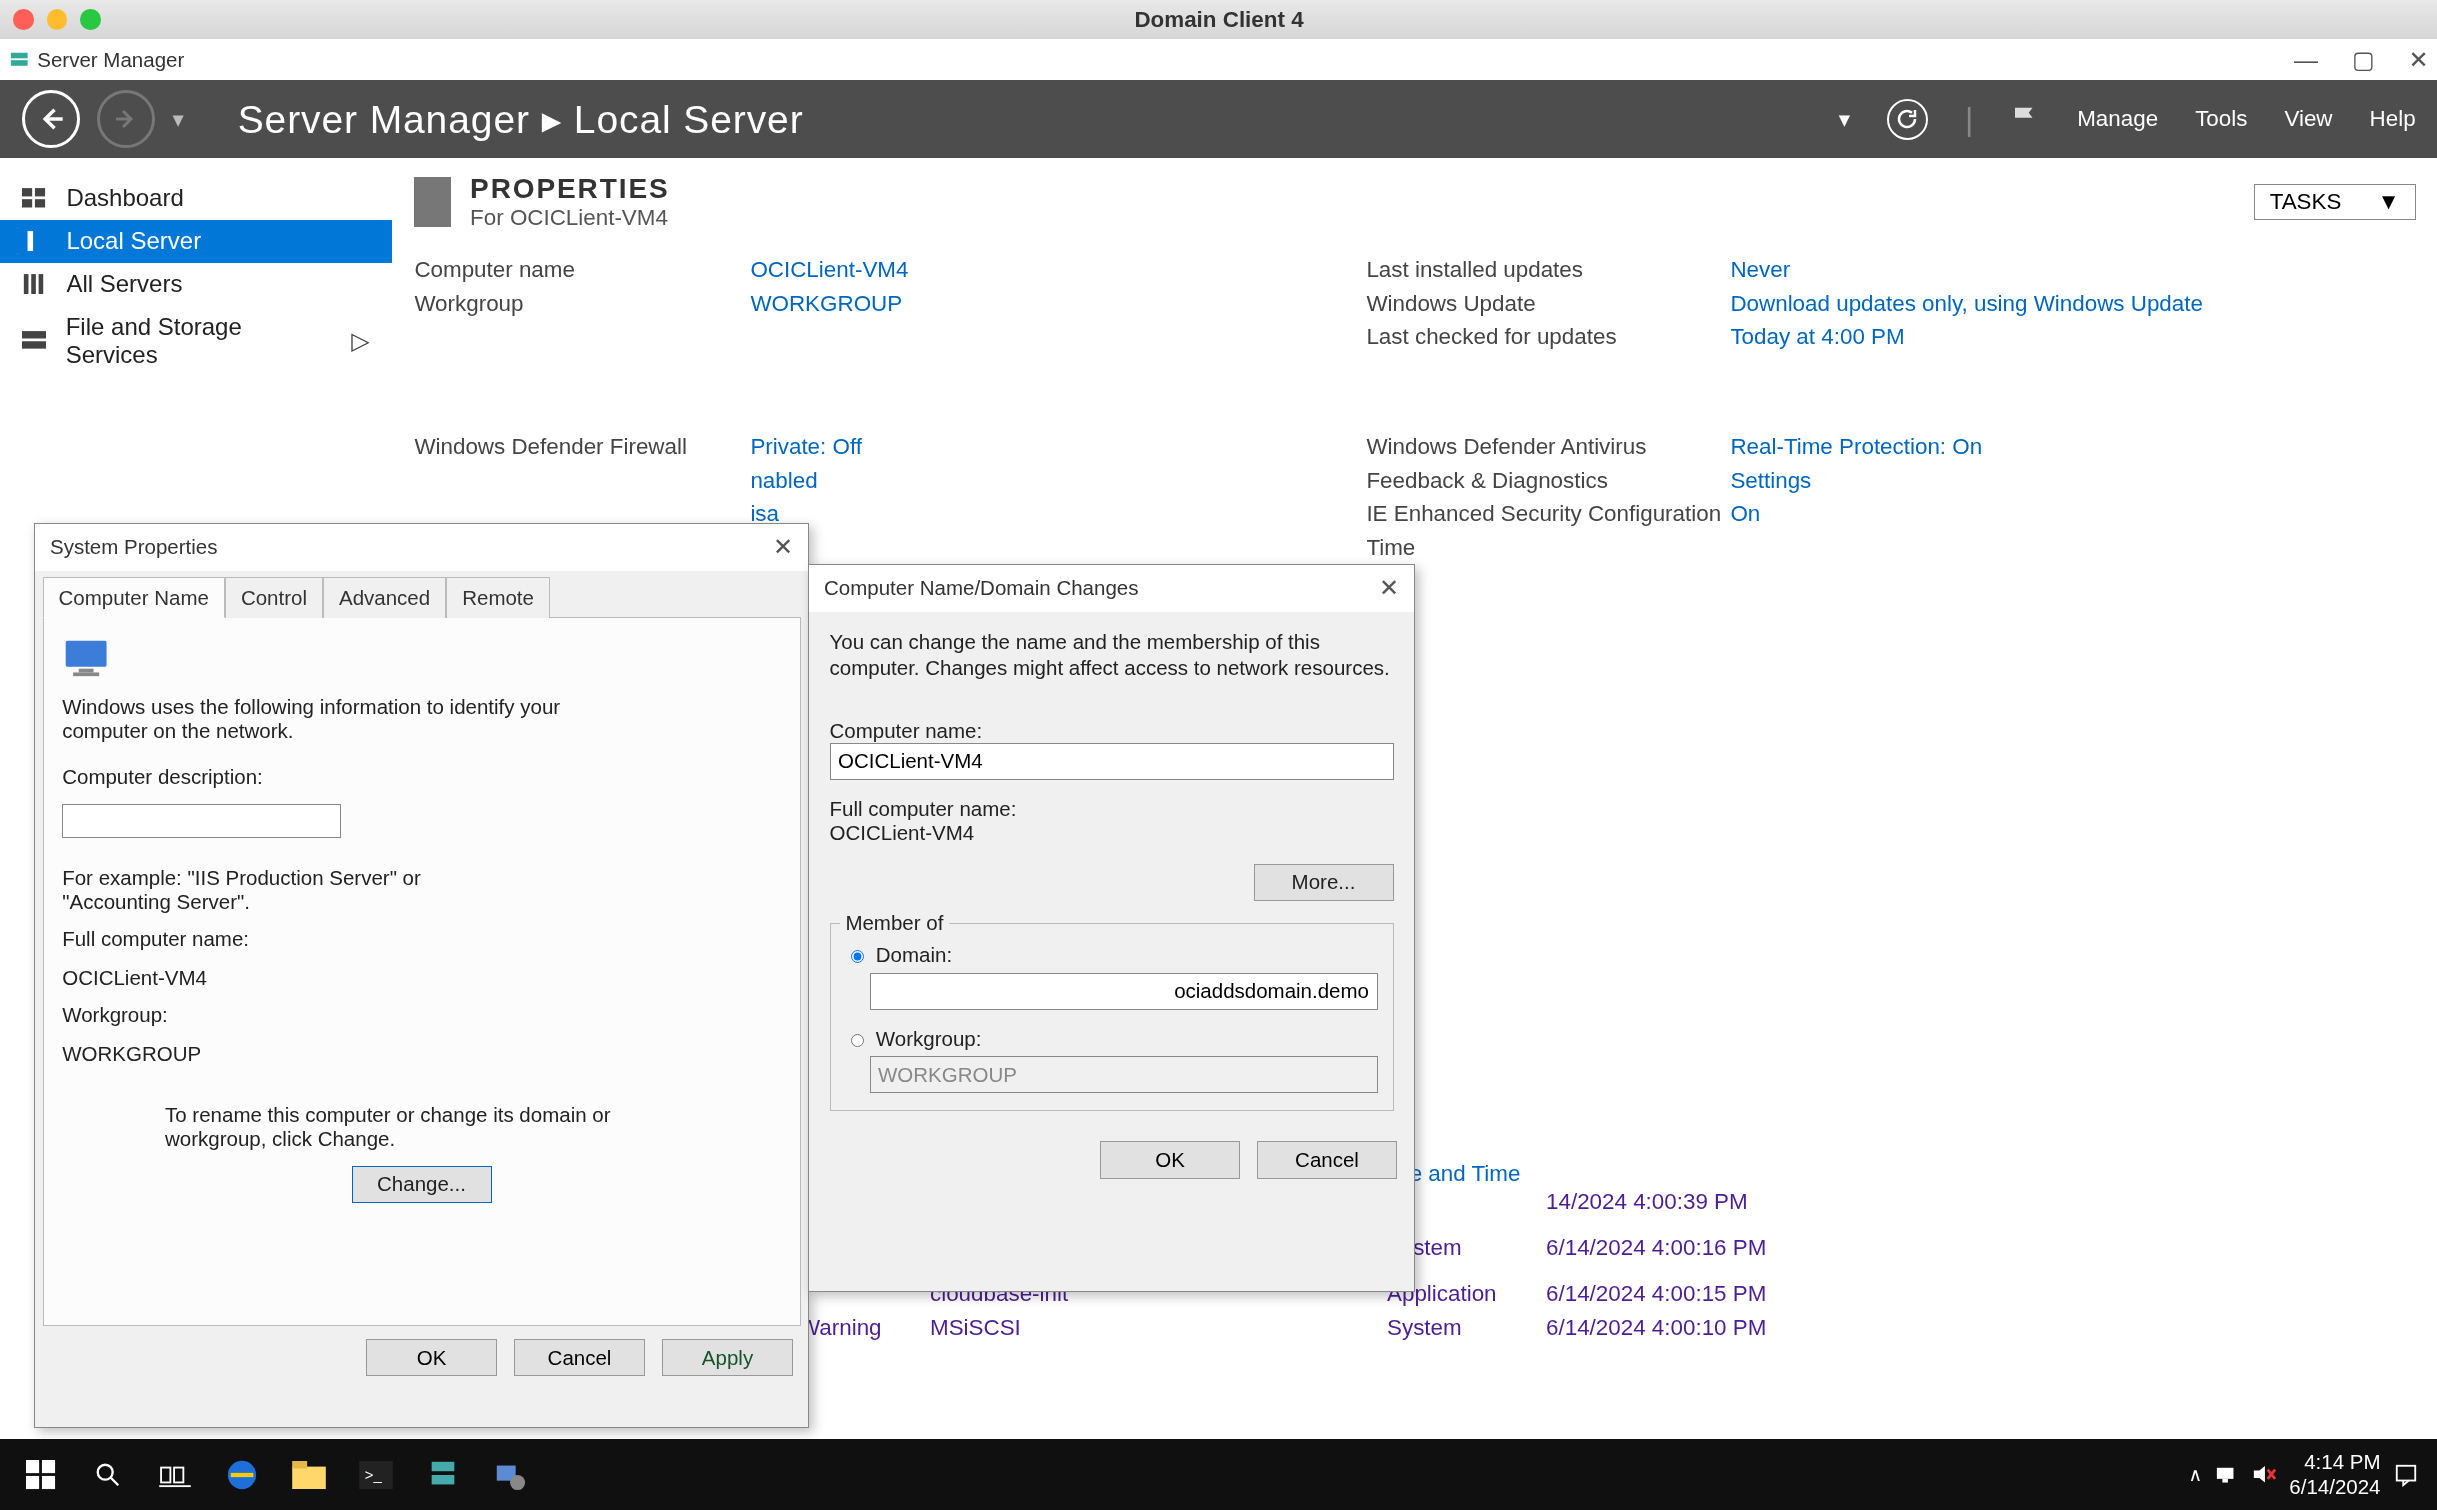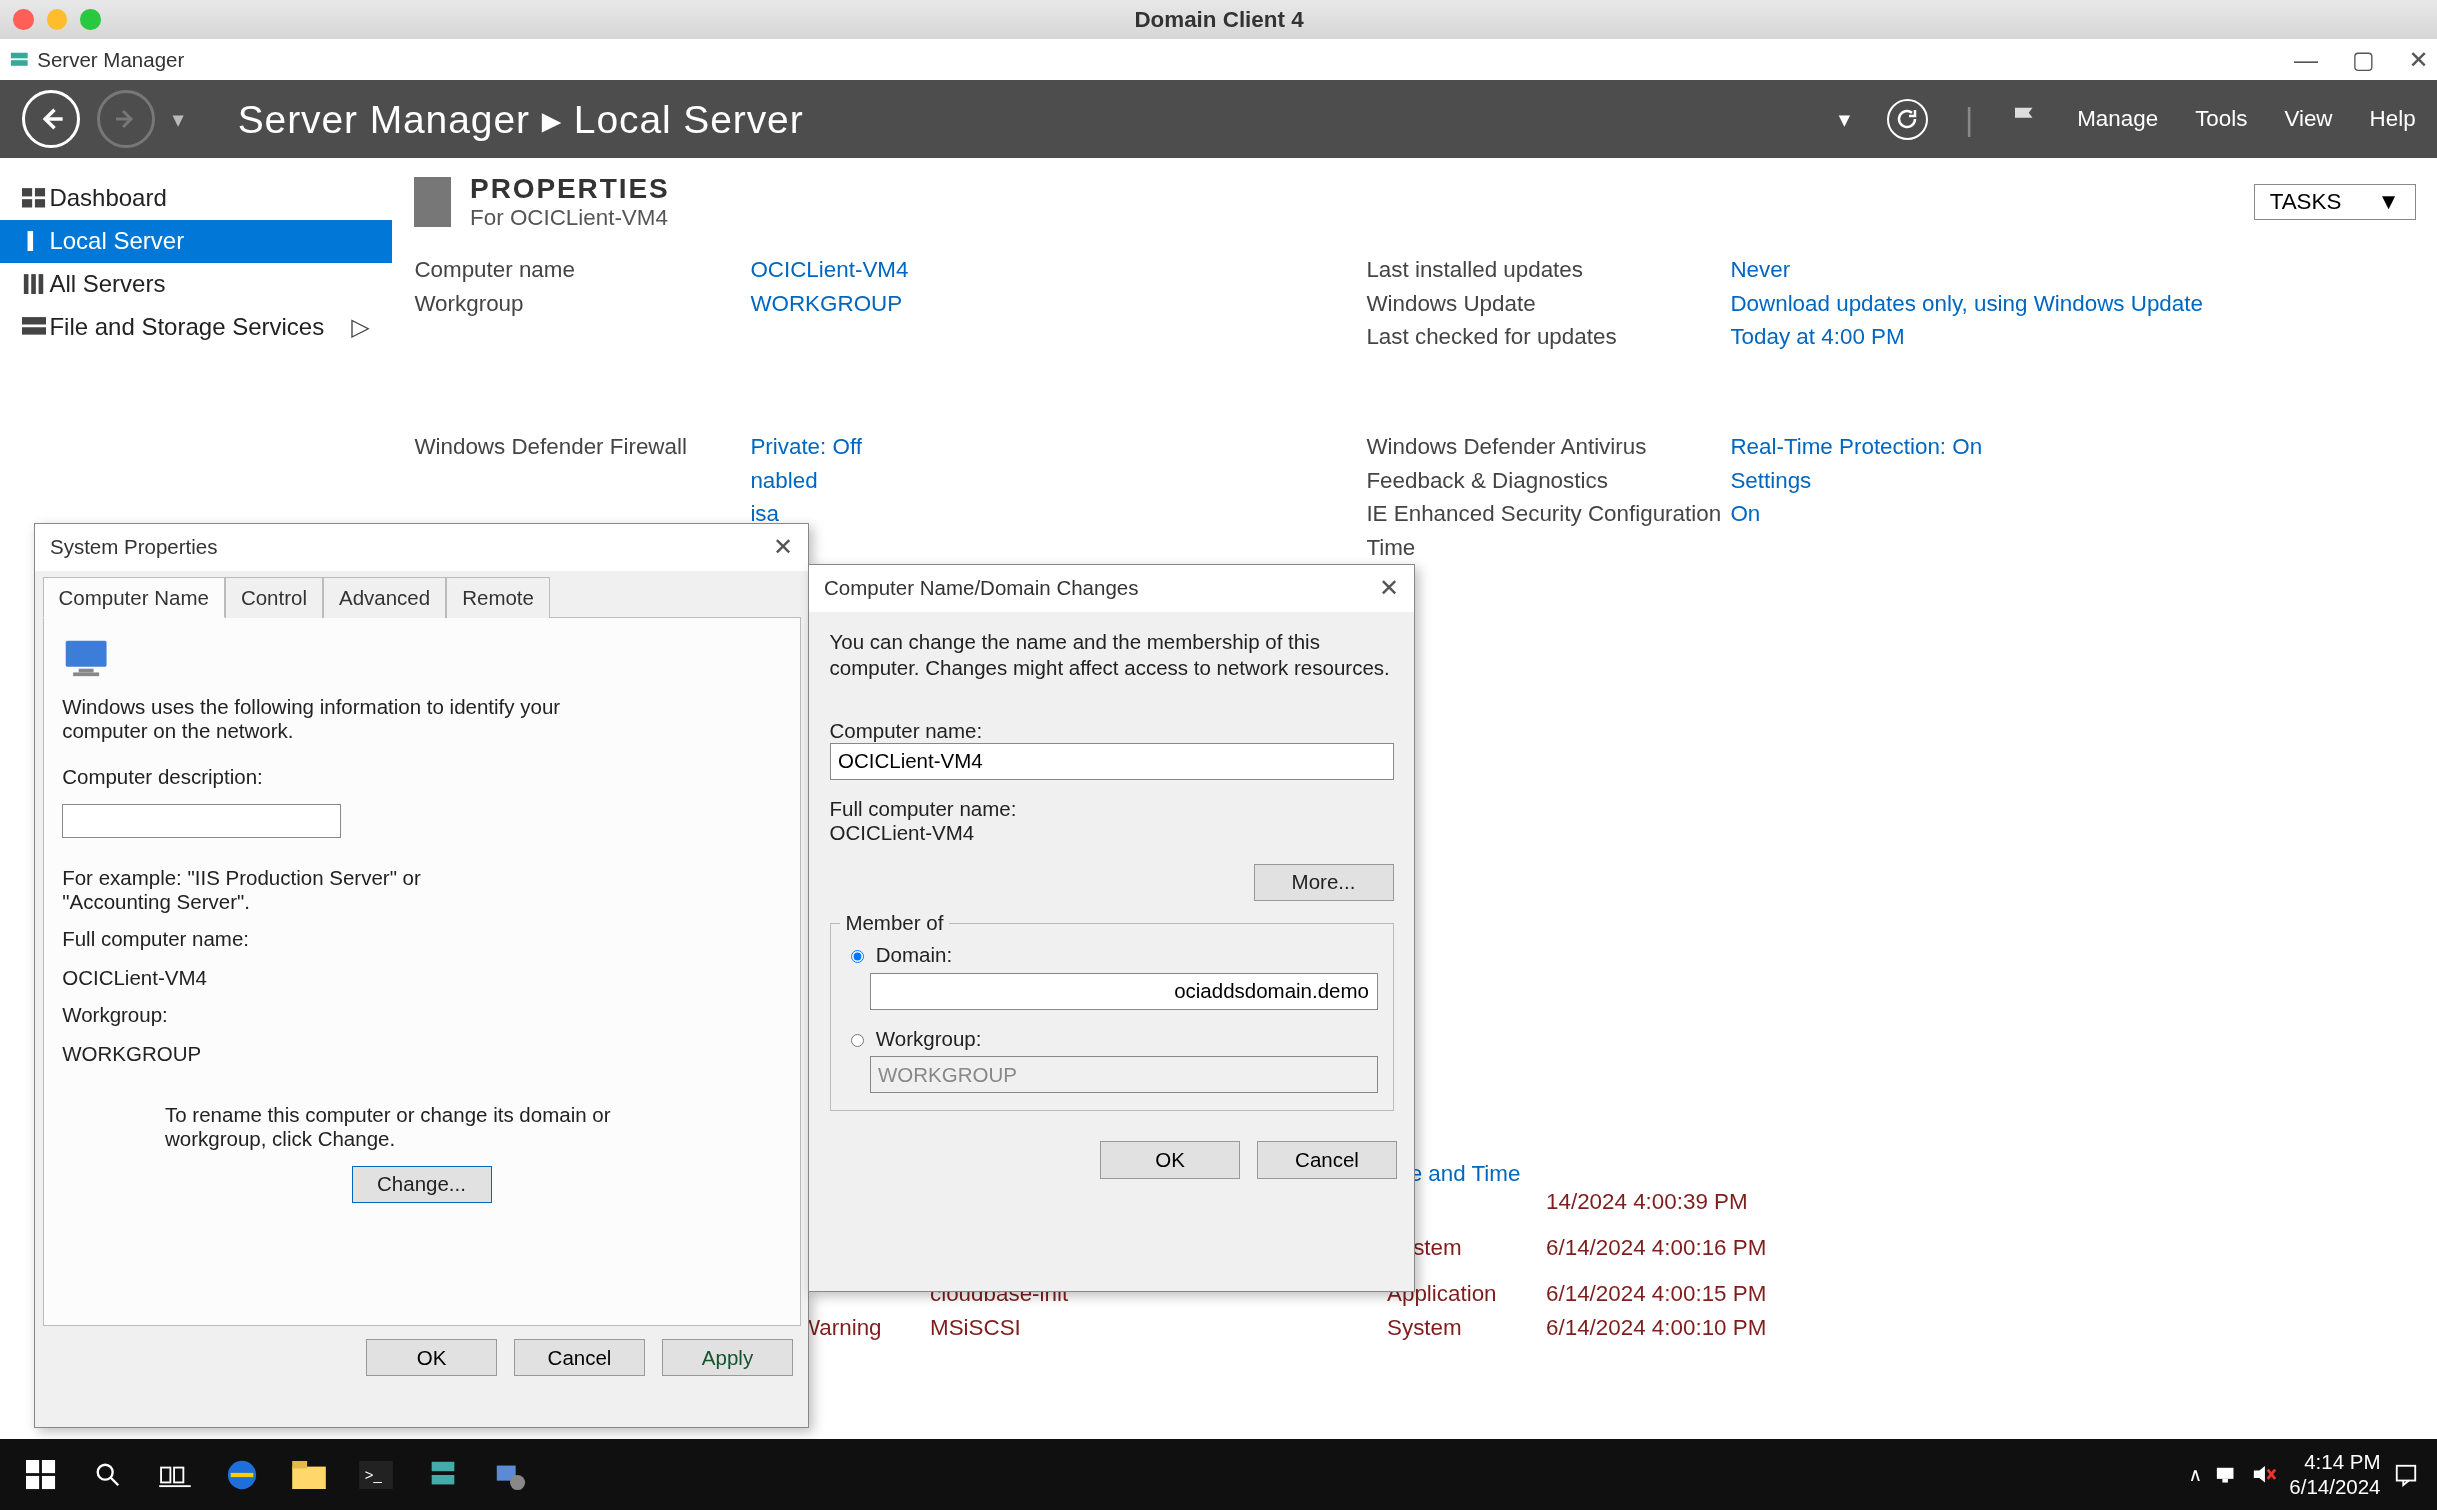--- a/index.html
+++ b/index.html
@@ -22,21 +22,21 @@
   .sm-left { display: flex; align-items: center; gap: 17px; }
   .nav-circle { width: 58px; height: 58px; border: 3.7px solid #aaa; border-radius: 50%; display: flex; align-items: center; justify-content: center; color: #aaa; font-size: 28px; }
   .nav-circle.active { border-color: #fff; color: #fff; }
   .sm-breadcrumb { font-size: 39px; font-weight: 300; letter-spacing: 0.9px; }
   .sm-right { display: flex; align-items: center; gap: 37px; font-size: 22.4px; }
   .sm-icon-circle { width: 41px; height: 41px; border: 2.8px solid #fff; border-radius: 50%; display:flex; align-items:center; justify-content:center; }
 
   
   .sm-body { display: flex; height: calc(100% - 159px); background: #fff; }
   .sidebar { width: 392px; background: #fff; padding-top: 18.7px; }
-  .side-item { display: flex; align-items: center; gap: 1px; padding: 7.5px 22.4px; font-size: 24px; color: #222; cursor: pointer; }
+  .side-item { display: flex; align-items: center; gap: 18px; padding: 7.5px 22.4px; font-size: 24px; color: #222; cursor: pointer; }
   .side-item.sel { background: #0178d7; color: #fff; }
   .side-icon { width: 26px; height: 20.5px; display: inline-block; }
   .side-chev { margin-left: auto; color: #444; }
 
   .content { flex: 1; padding: 15px 22.4px; overflow: hidden; position: relative; }
   .prop-header { display: flex; align-items: center; gap: 18.7px; }
   .srv-icon { width: 37px; height: 50px; background: #777; }
   .prop-title { font-size: 28px; font-weight: 600; color: #333; letter-spacing: 1.9px; }
   .prop-sub { font-size: 22.4px; color: #555; }
   .tasks-btn { margin-left: auto; border: 0.9px solid #888; padding: 3.7px 15px; font-size: 22.4px; display: flex; align-items: center; gap: 36px; }
@@ -66,21 +66,21 @@
   .txtbox { width: 100%; border:0.9px solid #888; background:#fff; padding:5.6px 7.5px; font-size:20.5px; }
   .group { border:0.9px solid #bbb; padding:13px 15px 17px; margin-top:22.4px; position:relative; }
   .group-title{ position:absolute; top:-13px; left:9.3px; background:#f0f0f0; padding:0 5.6px; font-size:20.5px; }
   .radio-row{ display:flex; align-items:center; gap:9.3px; margin:5.6px 0; }
   .cndlg-btns{ display:flex; justify-content:flex-end; gap:17px; padding:13px 17px; }
   .cndlg-btns .btn{ width:140px; }
 
   
   .events { position:absolute; left:429px; right:28px; top:1185px; font-size:22.4px; }
   .events table{ border-collapse:collapse; width:100%; }
-  .events td{ padding:3.7px 15px; color:#7f1d1d; }
+  .events td{ padding:3.7px 15px; color:#4c1d95; }
 
   
   .taskbar { position:absolute; left:0; right:0; bottom:0; height:71px; background:#101010; display:flex; align-items:center; padding:0 7.5px; color:#fff; }
   .tb-item { width:67px; height:56px; display:flex; align-items:center; justify-content:center; font-size:28px; }
   .tb-right{ margin-left:auto; display:flex; align-items:center; gap:13px; font-size:18.7px; padding-right:13px; }
   .tb-clock{ text-align:right; line-height:1.2; font-size:20.5px; }
 
   svg { display:block; }
   input[type=text],input[type=password]{ font-family: inherit; }
   .disabled{ color:#14532d; }

